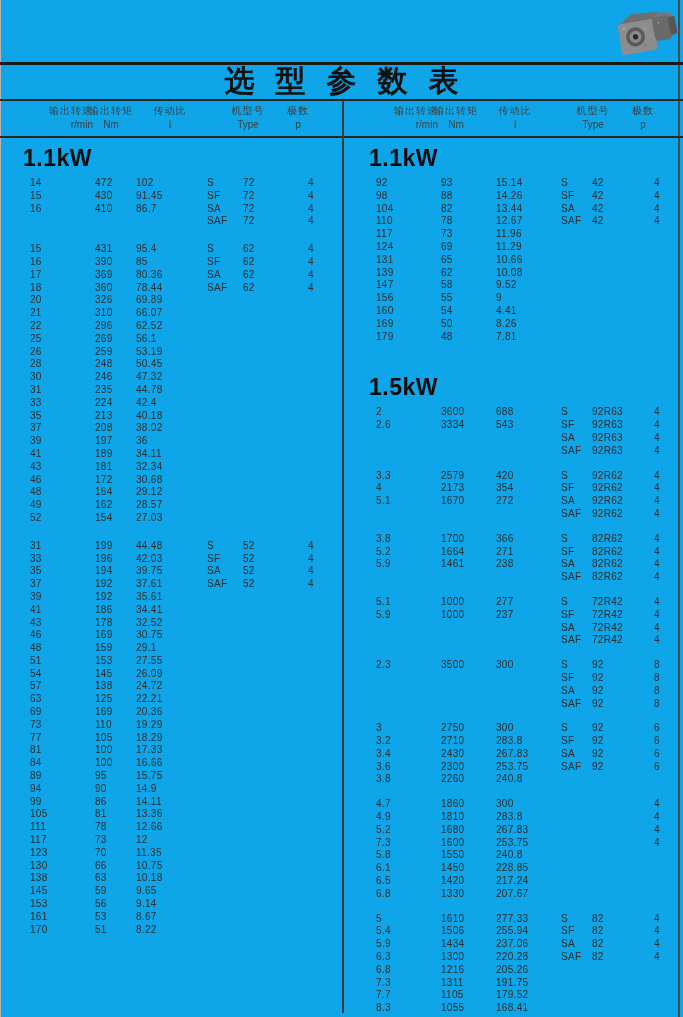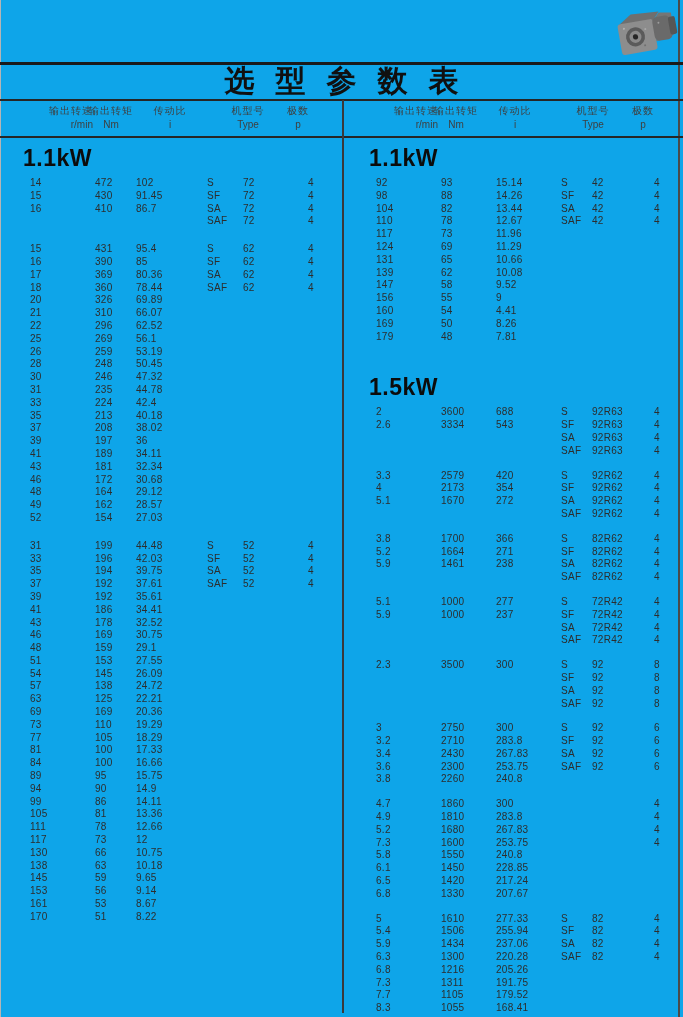--- a/index.html
+++ b/index.html
@@ -405,20 +405,25 @@
           <span class="cell c-speed">111</span>
           <span class="cell c-torque">78</span>
           <span class="cell c-ratio">12.66</span>
         </div>
         <div class="trow">
           <span class="cell c-speed">117</span>
           <span class="cell c-torque">73</span>
           <span class="cell c-ratio">12</span>
         </div>
         <div class="trow">
+          <span class="cell c-speed">123</span>
+          <span class="cell c-torque">70</span>
+          <span class="cell c-ratio">11.35</span>
+        </div>
+        <div class="trow">
           <span class="cell c-speed">130</span>
           <span class="cell c-torque">66</span>
           <span class="cell c-ratio">10.75</span>
         </div>
         <div class="trow">
           <span class="cell c-speed">138</span>
           <span class="cell c-torque">63</span>
           <span class="cell c-ratio">10.18</span>
         </div>
         <div class="trow">

